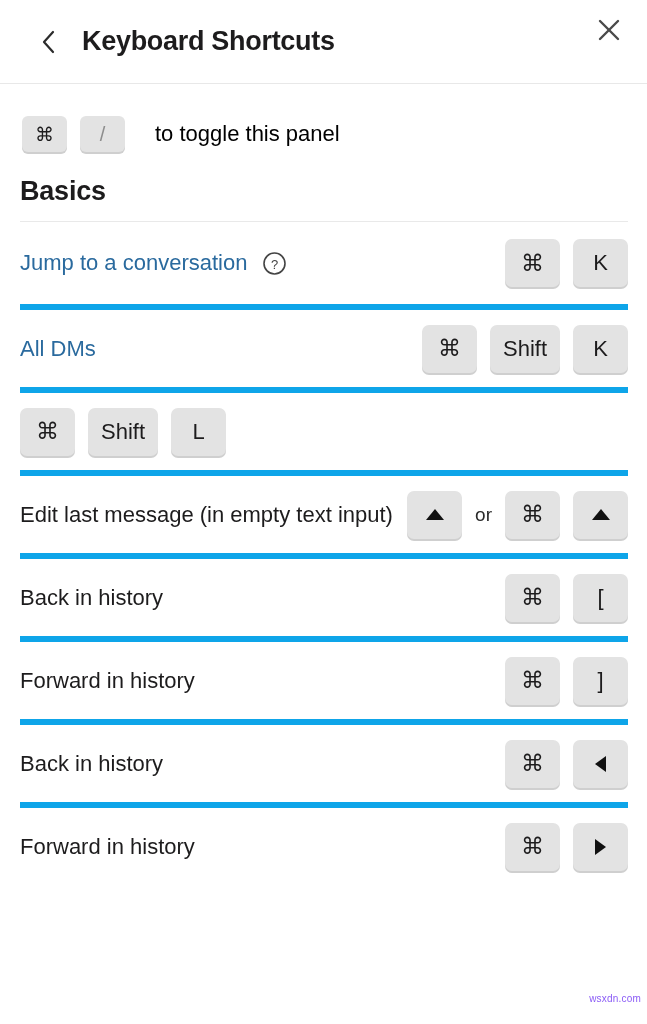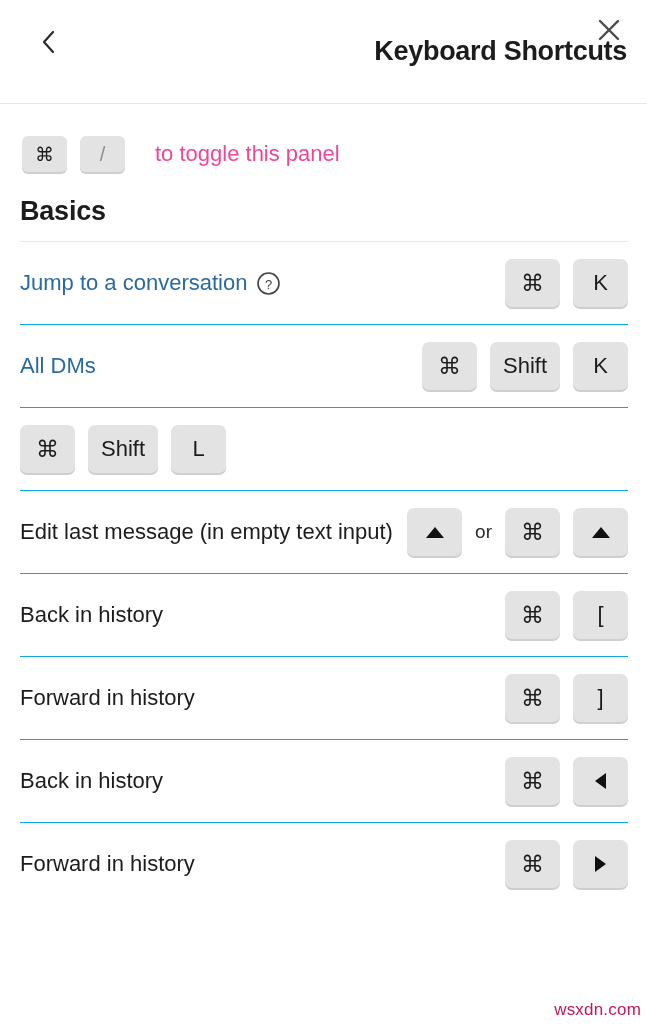--- a/index.html
+++ b/index.html
@@ -16,26 +16,25 @@
   .panel {
     position: relative;
     width: 647px;
     height: 1024px;
     background: #ffffff;
   }
 
   
   .header {
     position: relative;
-    height: 104px;
+    height: 84px;
     display: flex;
     align-items: center;
     padding: 0 20px 0 38px;
     border-bottom: 1px solid #e8e8e8;
-    justify-content: flex-end;
   }
 
   .back-chevron {
     position: absolute;
     left: 40px;
     top: 28px;
     width: 18px;
     height: 28px;
     cursor: pointer;
   }
@@ -64,21 +63,21 @@
 
   
   .toggle-hint {
     display: flex;
     align-items: center;
     padding: 26px 0 0 22px;
     height: 74px;
   }
   .toggle-hint .hint-text {
     font-size: 22px;
-    color: #ec4899;
+    color: #000000;
     margin-left: 17px;
     white-space: nowrap;
   }
 
   
   .key {
     display: inline-flex;
     align-items: center;
     justify-content: center;
     background: #e3e3e3;
@@ -136,33 +135,33 @@
     letter-spacing: -0.2px;
   }
 
   .rows { padding: 0 19px 0 20px; }
 
   .row {
     display: flex;
     align-items: center;
     justify-content: space-between;
     min-height: 83px;
-    border-top: 1px solid #0ea5e9;
+    border-top: 6px solid #0ea5e9;
     gap: 14px;
   }
   .row:first-child { border-top: 1px solid #e9e9e9; }
 
   .row-label {
     font-size: 22px;
     line-height: 1.42;
     color: #1d1c1d;
     display: flex;
     align-items: center;
     flex-wrap: wrap;
-    gap: 9px;
+    gap: 15px;
     max-width: 390px;
     padding: 14px 0;
   }
   .row-label.link { color: #2a6a9e; }
   .row-label .lbl-text { display: inline; }
 
   .help-icon {
     display: inline-flex;
     width: 25px; height: 25px;
     flex: 0 0 auto;
@@ -178,23 +177,23 @@
   }
   .or-text {
     font-size: 19px;
     color: #2b2b2b;
     text-align: center;
   }
 
   .watermark {
     position: absolute;
     right: 6px;
-    bottom: 4px;
-    font-size: 17px;
-    color: #be185d;
+    bottom: 20px;
+    font-size: 10px;
+    color: #8b5cf6;
     font-family: "Liberation Sans", sans-serif;
     letter-spacing: 0.2px;
   }
 </style>
 </head>
 <body>
 
 <div class="panel">
 
   <div class="header">

